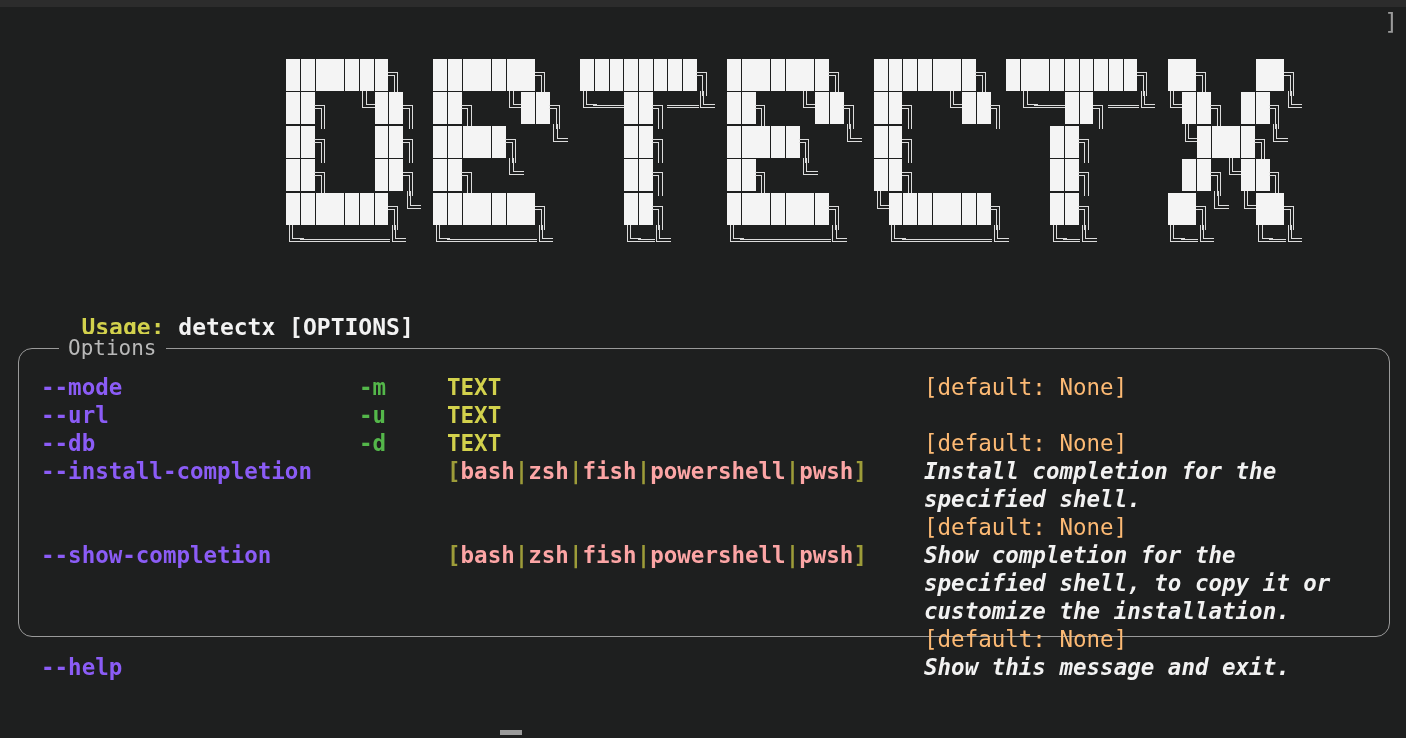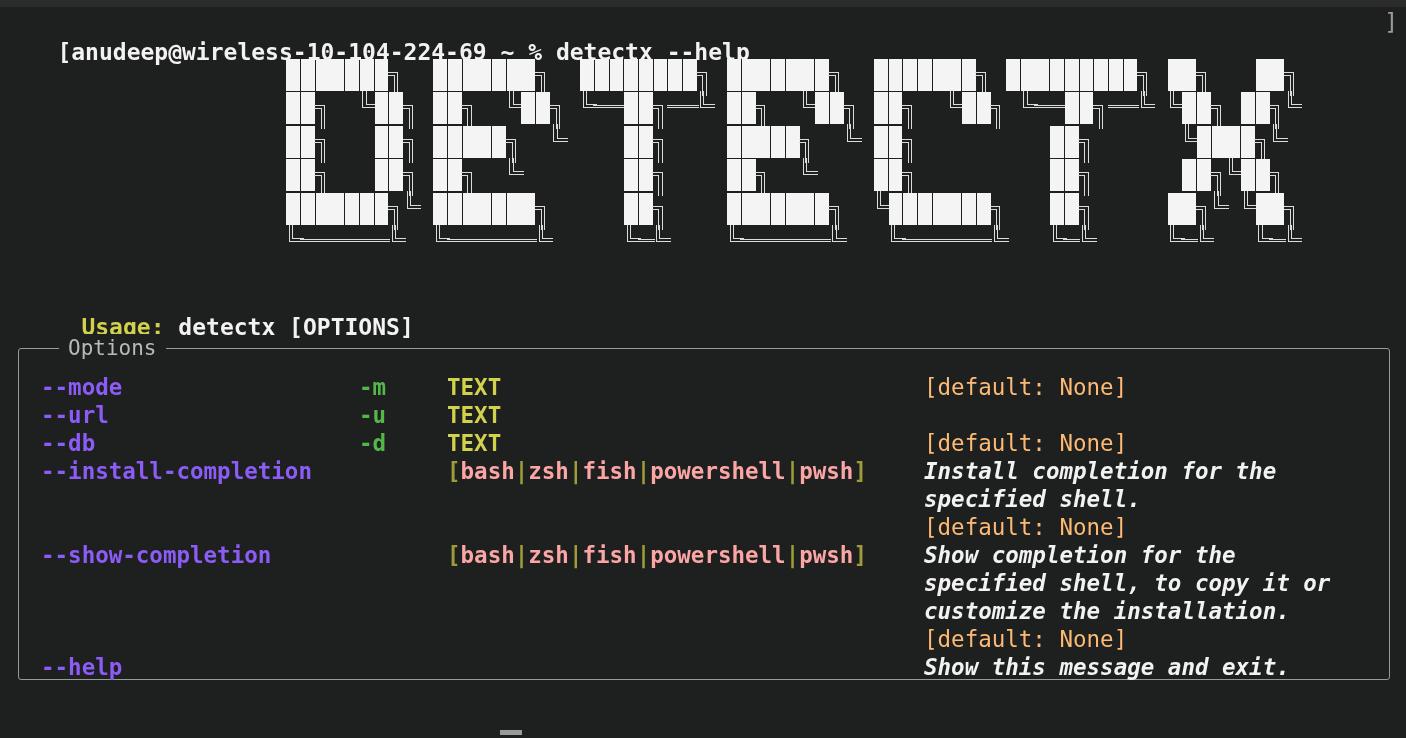--- a/index.html
+++ b/index.html
@@ -141,23 +141,23 @@
   }
   .usage-label { color: #d2d14c; }
   .usage-cmd   { color: #f2f2f2; }
 
   
   #options-panel {
     position: absolute;
     left: 18px;
     top: 348px;
     width: 1372px;
-    height: 332px;
+    height: 289px;
     border: 1.6px solid #9a9a9a;
-    border-radius: 3px;
+    border-radius: 14px;
     box-sizing: border-box;
   }
   #options-title {
     position: absolute;
     left: 40px;
     top: -15px;
     padding: 0 9px;
     background: #1e1f1f;
     color: #b9b9b9;
     font-size: 21px;
@@ -204,21 +204,20 @@
   }
 </style>
 </head>
 <body>
 
 <div id="terminal">
 
   <div class="titlebar-strip"></div>
 
   <div class="prompt-line">
-    <span class="prompt-text">[anudeep@wireless-10-104-224-69 ~ % detectx --help</span>
     <span class="prompt-tail">]</span>
   </div>
 
   <div id="logo">
       <div class="logo-row"><span class="cell c-b"></span><span class="cell c-b"></span><span class="cell c-b"></span><span class="cell c-b"></span><span class="cell c-b"></span><span class="cell c-b"></span><span class="cell c-b"></span><span class="cell c-tr"></span><span class="cell "></span><span class="cell "></span><span class="cell c-b"></span><span class="cell c-b"></span><span class="cell c-b"></span><span class="cell c-b"></span><span class="cell c-b"></span><span class="cell c-b"></span><span class="cell c-b"></span><span class="cell c-tr"></span><span class="cell "></span><span class="cell "></span><span class="cell c-b"></span><span class="cell c-b"></span><span class="cell c-b"></span><span class="cell c-b"></span><span class="cell c-b"></span><span class="cell c-b"></span><span class="cell c-b"></span><span class="cell c-b"></span><span class="cell c-tr"></span><span class="cell "></span><span class="cell c-b"></span><span class="cell c-b"></span><span class="cell c-b"></span><span class="cell c-b"></span><span class="cell c-b"></span><span class="cell c-b"></span><span class="cell c-b"></span><span class="cell c-tr"></span><span class="cell "></span><span class="cell "></span><span class="cell c-b"></span><span class="cell c-b"></span><span class="cell c-b"></span><span class="cell c-b"></span><span class="cell c-b"></span><span class="cell c-b"></span><span class="cell c-b"></span><span class="cell c-tr"></span><span class="cell "></span><span class="cell c-b"></span><span class="cell c-b"></span><span class="cell c-b"></span><span class="cell c-b"></span><span class="cell c-b"></span><span class="cell c-b"></span><span class="cell c-b"></span><span class="cell c-b"></span><span class="cell c-b"></span><span class="cell c-tr"></span><span class="cell "></span><span class="cell c-b"></span><span class="cell c-b"></span><span class="cell c-tr"></span><span class="cell "></span><span class="cell "></span><span class="cell "></span><span class="cell c-b"></span><span class="cell c-b"></span><span class="cell c-tr"></span></div>
       <div class="logo-row"><span class="cell c-b"></span><span class="cell c-b"></span><span class="cell c-tr"></span><span class="cell "></span><span class="cell "></span><span class="cell c-tl"></span><span class="cell c-b"></span><span class="cell c-b"></span><span class="cell c-tr"></span><span class="cell "></span><span class="cell c-b"></span><span class="cell c-b"></span><span class="cell c-tr"></span><span class="cell "></span><span class="cell "></span><span class="cell c-tl"></span><span class="cell c-b"></span><span class="cell c-b"></span><span class="cell c-tr"></span><span class="cell "></span><span class="cell c-tl"></span><span class="cell c-h"></span><span class="cell c-h"></span><span class="cell c-b"></span><span class="cell c-b"></span><span class="cell c-tr"></span><span class="cell c-h"></span><span class="cell c-h"></span><span class="cell c-tl"></span><span class="cell "></span><span class="cell c-b"></span><span class="cell c-b"></span><span class="cell c-tr"></span><span class="cell "></span><span class="cell "></span><span class="cell c-tl"></span><span class="cell c-b"></span><span class="cell c-b"></span><span class="cell c-tr"></span><span class="cell "></span><span class="cell c-b"></span><span class="cell c-b"></span><span class="cell c-tr"></span><span class="cell "></span><span class="cell "></span><span class="cell c-tl"></span><span class="cell c-b"></span><span class="cell c-b"></span><span class="cell c-tr"></span><span class="cell "></span><span class="cell c-tl"></span><span class="cell c-h"></span><span class="cell c-h"></span><span class="cell c-b"></span><span class="cell c-b"></span><span class="cell c-tr"></span><span class="cell c-h"></span><span class="cell c-h"></span><span class="cell c-tl"></span><span class="cell "></span><span class="cell c-tl"></span><span class="cell c-b"></span><span class="cell c-b"></span><span class="cell c-tr"></span><span class="cell "></span><span class="cell c-b"></span><span class="cell c-b"></span><span class="cell c-tr"></span><span class="cell c-tl"></span></div>
       <div class="logo-row"><span class="cell c-b"></span><span class="cell c-b"></span><span class="cell c-tr"></span><span class="cell "></span><span class="cell "></span><span class="cell "></span><span class="cell c-b"></span><span class="cell c-b"></span><span class="cell c-tr"></span><span class="cell "></span><span class="cell c-b"></span><span class="cell c-b"></span><span class="cell c-b"></span><span class="cell c-b"></span><span class="cell c-b"></span><span class="cell c-tr"></span><span class="cell "></span><span class="cell "></span><span class="cell c-tl"></span><span class="cell "></span><span class="cell "></span><span class="cell "></span><span class="cell "></span><span class="cell c-b"></span><span class="cell c-b"></span><span class="cell c-tr"></span><span class="cell "></span><span class="cell "></span><span class="cell "></span><span class="cell "></span><span class="cell c-b"></span><span class="cell c-b"></span><span class="cell c-b"></span><span class="cell c-b"></span><span class="cell c-b"></span><span class="cell c-tr"></span><span class="cell "></span><span class="cell "></span><span class="cell c-tl"></span><span class="cell "></span><span class="cell c-b"></span><span class="cell c-b"></span><span class="cell c-tr"></span><span class="cell "></span><span class="cell "></span><span class="cell "></span><span class="cell "></span><span class="cell "></span><span class="cell "></span><span class="cell "></span><span class="cell "></span><span class="cell "></span><span class="cell c-b"></span><span class="cell c-b"></span><span class="cell c-tr"></span><span class="cell "></span><span class="cell "></span><span class="cell "></span><span class="cell "></span><span class="cell "></span><span class="cell "></span><span class="cell c-tl"></span><span class="cell c-b"></span><span class="cell c-b"></span><span class="cell c-b"></span><span class="cell c-b"></span><span class="cell c-tr"></span><span class="cell c-tl"></span><span class="cell "></span></div>
       <div class="logo-row"><span class="cell c-b"></span><span class="cell c-b"></span><span class="cell c-tr"></span><span class="cell "></span><span class="cell "></span><span class="cell "></span><span class="cell c-b"></span><span class="cell c-b"></span><span class="cell c-tr"></span><span class="cell "></span><span class="cell c-b"></span><span class="cell c-b"></span><span class="cell c-tr"></span><span class="cell "></span><span class="cell "></span><span class="cell c-tl"></span><span class="cell "></span><span class="cell "></span><span class="cell "></span><span class="cell "></span><span class="cell "></span><span class="cell "></span><span class="cell "></span><span class="cell c-b"></span><span class="cell c-b"></span><span class="cell c-tr"></span><span class="cell "></span><span class="cell "></span><span class="cell "></span><span class="cell "></span><span class="cell c-b"></span><span class="cell c-b"></span><span class="cell c-tr"></span><span class="cell "></span><span class="cell "></span><span class="cell c-tl"></span><span class="cell "></span><span class="cell "></span><span class="cell "></span><span class="cell "></span><span class="cell c-b"></span><span class="cell c-b"></span><span class="cell c-tr"></span><span class="cell "></span><span class="cell "></span><span class="cell "></span><span class="cell "></span><span class="cell "></span><span class="cell "></span><span class="cell "></span><span class="cell "></span><span class="cell "></span><span class="cell c-b"></span><span class="cell c-b"></span><span class="cell c-tr"></span><span class="cell "></span><span class="cell "></span><span class="cell "></span><span class="cell "></span><span class="cell "></span><span class="cell "></span><span class="cell c-b"></span><span class="cell c-b"></span><span class="cell c-tr"></span><span class="cell c-tl"></span><span class="cell c-b"></span><span class="cell c-b"></span><span class="cell c-tr"></span><span class="cell "></span></div>
       <div class="logo-row"><span class="cell c-b"></span><span class="cell c-b"></span><span class="cell c-b"></span><span class="cell c-b"></span><span class="cell c-b"></span><span class="cell c-b"></span><span class="cell c-b"></span><span class="cell c-tr"></span><span class="cell c-tl"></span><span class="cell "></span><span class="cell c-b"></span><span class="cell c-b"></span><span class="cell c-b"></span><span class="cell c-b"></span><span class="cell c-b"></span><span class="cell c-b"></span><span class="cell c-b"></span><span class="cell c-tr"></span><span class="cell "></span><span class="cell "></span><span class="cell "></span><span class="cell "></span><span class="cell "></span><span class="cell c-b"></span><span class="cell c-b"></span><span class="cell c-tr"></span><span class="cell "></span><span class="cell "></span><span class="cell "></span><span class="cell "></span><span class="cell c-b"></span><span class="cell c-b"></span><span class="cell c-b"></span><span class="cell c-b"></span><span class="cell c-b"></span><span class="cell c-b"></span><span class="cell c-b"></span><span class="cell c-tr"></span><span class="cell "></span><span class="cell "></span><span class="cell c-tl"></span><span class="cell c-b"></span><span class="cell c-b"></span><span class="cell c-b"></span><span class="cell c-b"></span><span class="cell c-b"></span><span class="cell c-b"></span><span class="cell c-b"></span><span class="cell c-tr"></span><span class="cell "></span><span class="cell "></span><span class="cell "></span><span class="cell c-b"></span><span class="cell c-b"></span><span class="cell c-tr"></span><span class="cell "></span><span class="cell "></span><span class="cell "></span><span class="cell "></span><span class="cell "></span><span class="cell c-b"></span><span class="cell c-b"></span><span class="cell c-tr"></span><span class="cell c-tl"></span><span class="cell "></span><span class="cell c-tl"></span><span class="cell c-b"></span><span class="cell c-b"></span><span class="cell c-tr"></span></div>
       <div class="logo-row"><span class="cell c-tl"></span><span class="cell c-h"></span><span class="cell c-h"></span><span class="cell c-h"></span><span class="cell c-h"></span><span class="cell c-h"></span><span class="cell c-h"></span><span class="cell c-tl"></span><span class="cell "></span><span class="cell "></span><span class="cell c-tl"></span><span class="cell c-h"></span><span class="cell c-h"></span><span class="cell c-h"></span><span class="cell c-h"></span><span class="cell c-h"></span><span class="cell c-h"></span><span class="cell c-tl"></span><span class="cell "></span><span class="cell "></span><span class="cell "></span><span class="cell "></span><span class="cell "></span><span class="cell c-tl"></span><span class="cell c-h"></span><span class="cell c-tl"></span><span class="cell "></span><span class="cell "></span><span class="cell "></span><span class="cell "></span><span class="cell c-tl"></span><span class="cell c-h"></span><span class="cell c-h"></span><span class="cell c-h"></span><span class="cell c-h"></span><span class="cell c-h"></span><span class="cell c-h"></span><span class="cell c-tl"></span><span class="cell "></span><span class="cell "></span><span class="cell "></span><span class="cell c-tl"></span><span class="cell c-h"></span><span class="cell c-h"></span><span class="cell c-h"></span><span class="cell c-h"></span><span class="cell c-h"></span><span class="cell c-h"></span><span class="cell c-tl"></span><span class="cell "></span><span class="cell "></span><span class="cell "></span><span class="cell c-tl"></span><span class="cell c-h"></span><span class="cell c-tl"></span><span class="cell "></span><span class="cell "></span><span class="cell "></span><span class="cell "></span><span class="cell "></span><span class="cell c-tl"></span><span class="cell c-h"></span><span class="cell c-tl"></span><span class="cell "></span><span class="cell "></span><span class="cell "></span><span class="cell c-tl"></span><span class="cell c-h"></span><span class="cell c-tl"></span></div>

